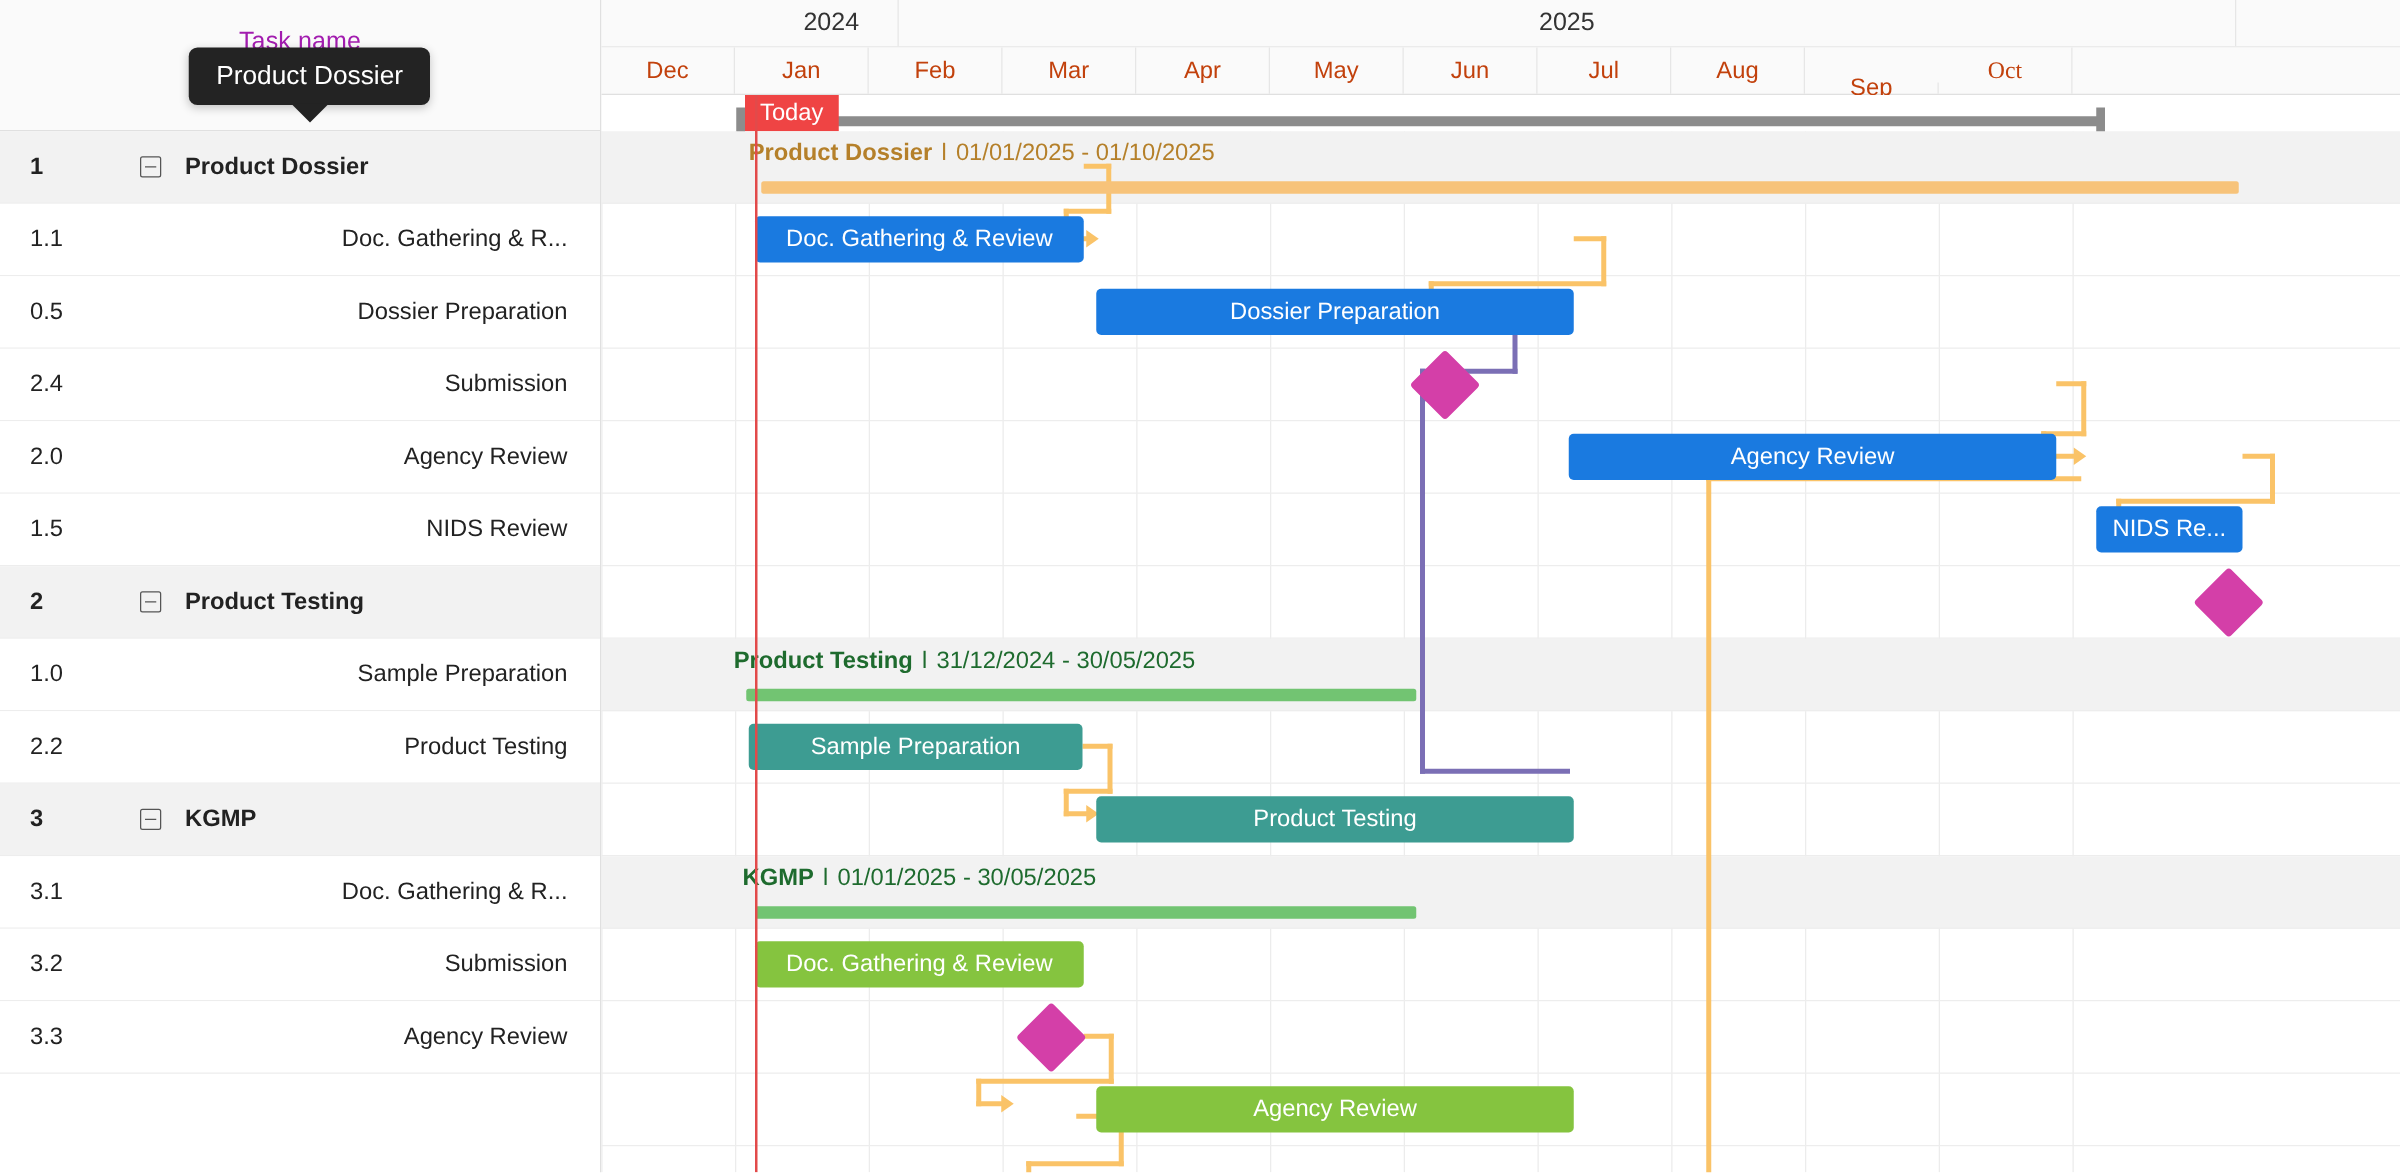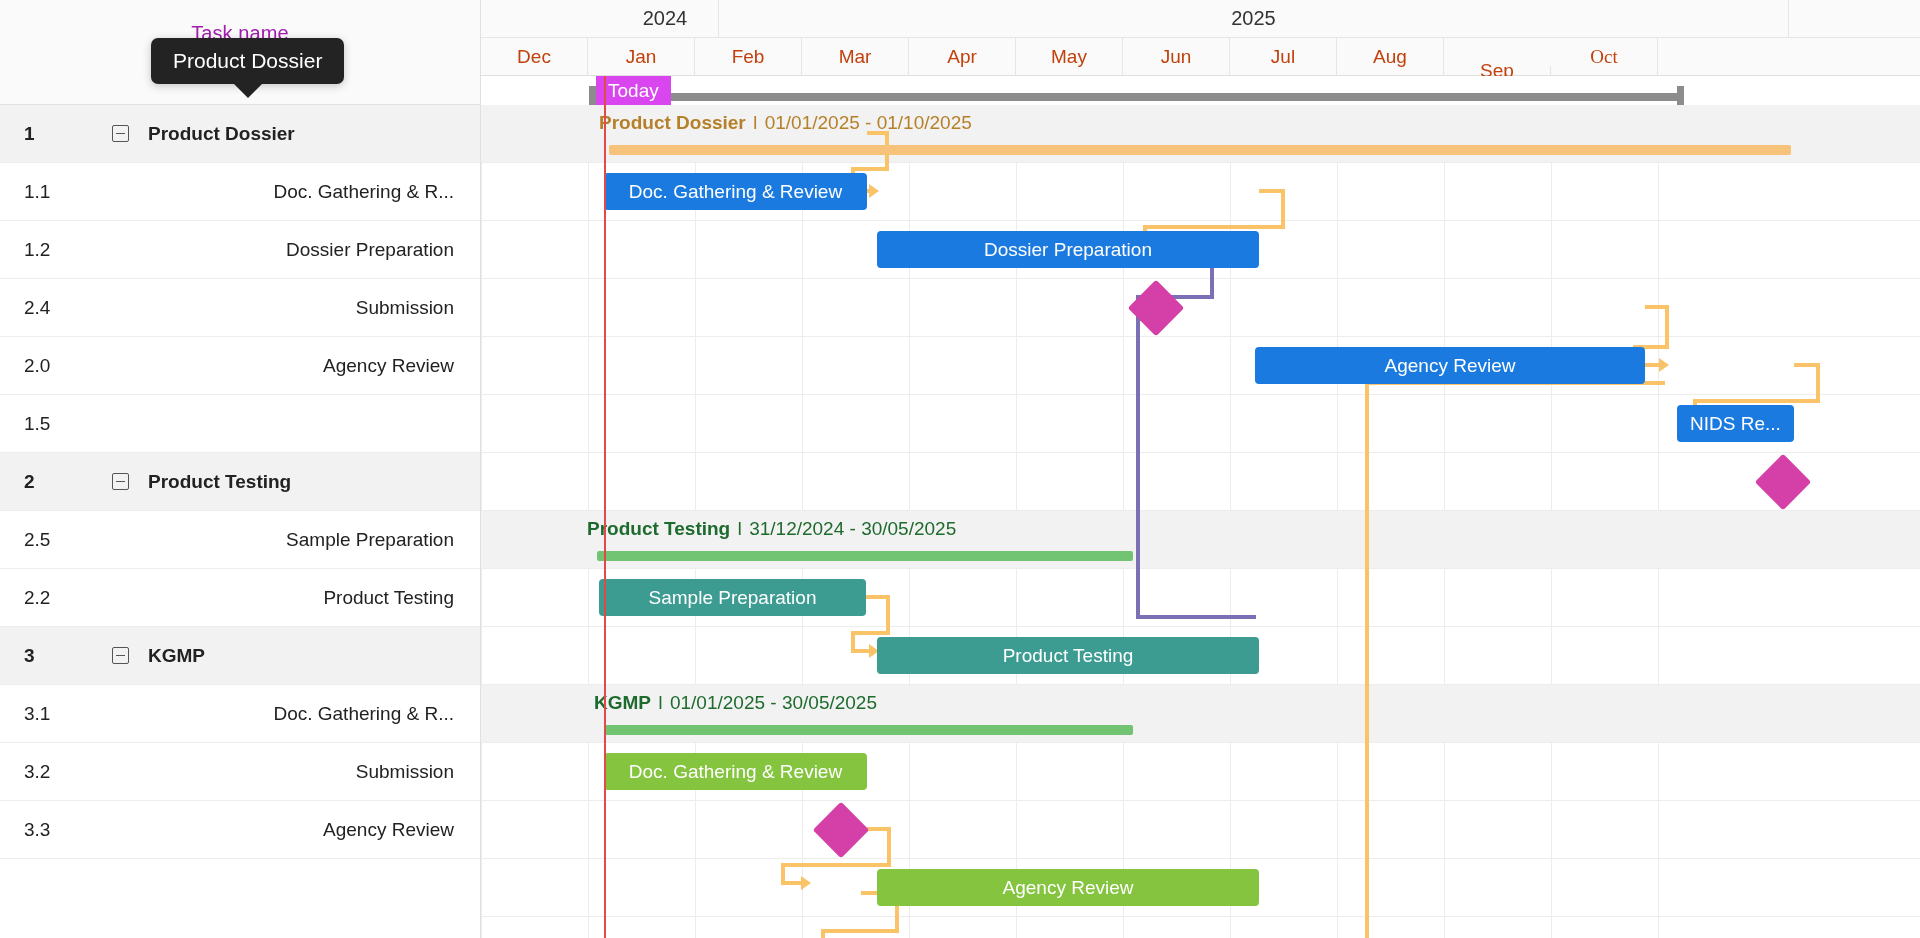--- a/index.html
+++ b/index.html
@@ -138,21 +138,21 @@
     border-right: 1px solid #e6e6e6;
   }
   .tl-strip { height: 29px; position: relative; background: #ffffff; }
 
   .today-chip {
     position: absolute;
     top: 0;
     height: 29px;
     line-height: 29px;
     padding: 0 12px;
-    background: #d946ef;
+    background: #ef4444;
     color: #ffffff;
     font-size: 19px;
     white-space: nowrap;
   }
   .progress-arrow {
     position: absolute;
     height: 8px;
     background: #8c8c8c;
     top: 17px;
   }
@@ -250,47 +250,48 @@
             <span class="toggle-box"></span>
           </div>
           <div class="cell-name">Product Dossier</div>
         </div>
         <div class="grid-row">
           <div class="cell-wbs">1.1</div>
           <div class="cell-toggle"></div>
           <div class="cell-name">Doc. Gathering &amp; R...</div>
         </div>
         <div class="grid-row">
-          <div class="cell-wbs">1.2</div>
+          <div class="cell-wbs">0.5</div>
           <div class="cell-toggle"></div>
           <div class="cell-name">Dossier Preparation</div>
         </div>
         <div class="grid-row">
           <div class="cell-wbs">2.4</div>
           <div class="cell-toggle"></div>
           <div class="cell-name">Submission</div>
         </div>
         <div class="grid-row">
           <div class="cell-wbs">2.0</div>
           <div class="cell-toggle"></div>
           <div class="cell-name">Agency Review</div>
         </div>
         <div class="grid-row">
           <div class="cell-wbs">1.5</div>
           <div class="cell-toggle"></div>
+          <div class="cell-name">NIDS Review</div>
         </div>
         <div class="grid-row is-summary">
           <div class="cell-wbs">2</div>
           <div class="cell-toggle">
             <span class="toggle-box"></span>
           </div>
           <div class="cell-name">Product Testing</div>
         </div>
         <div class="grid-row">
-          <div class="cell-wbs">2.5</div>
+          <div class="cell-wbs">1.0</div>
           <div class="cell-toggle"></div>
           <div class="cell-name">Sample Preparation</div>
         </div>
         <div class="grid-row">
           <div class="cell-wbs">2.2</div>
           <div class="cell-toggle"></div>
           <div class="cell-name">Product Testing</div>
         </div>
         <div class="grid-row is-summary">
           <div class="cell-wbs">3</div>

